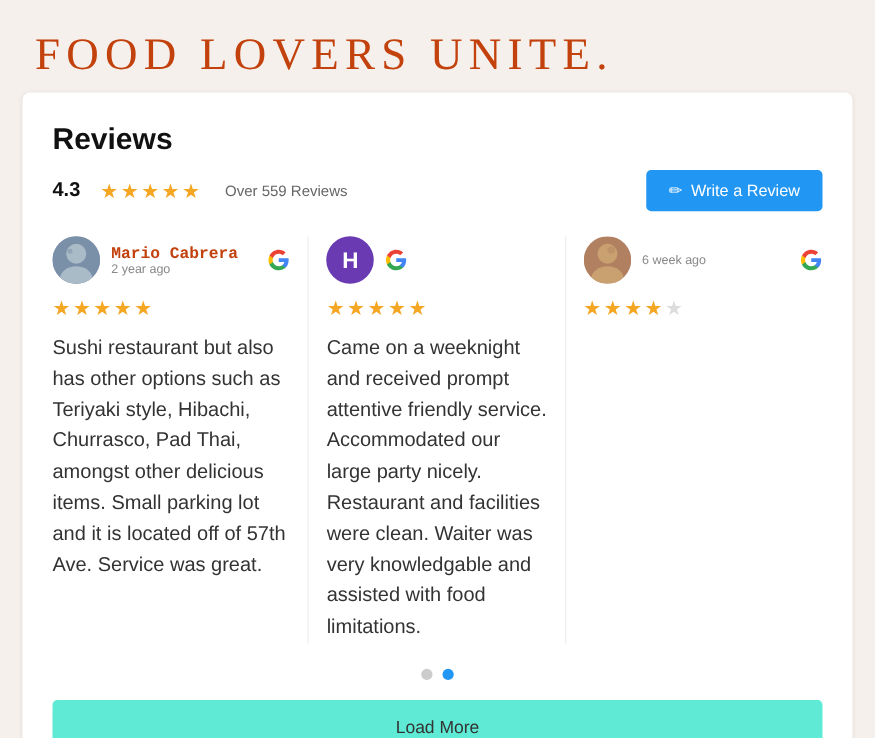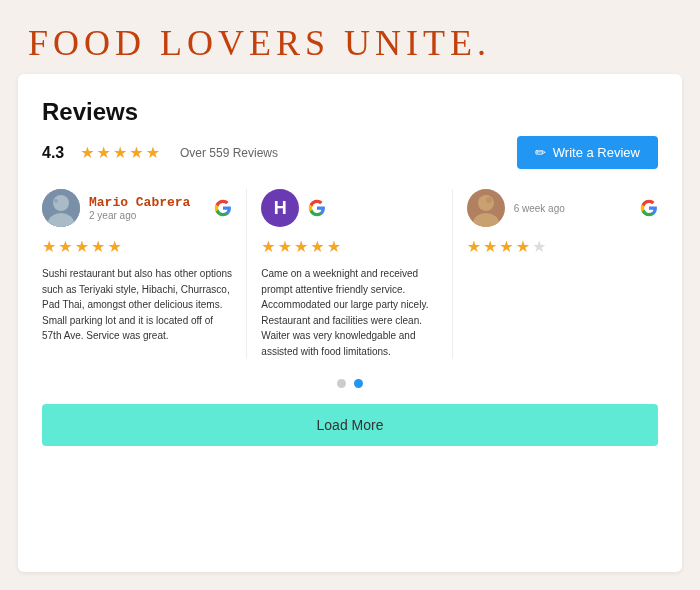--- a/index.html
+++ b/index.html
@@ -198,21 +198,21 @@
       font-size: 16px;
       color: #f5a623;
     }
 
     .review-star-empty {
       font-size: 16px;
       color: #ddd;
     }
 
     .review-text {
-      font-size: 10px;
+      font-size: 16px;
       color: #333;
       font-family: Arial, sans-serif;
       line-height: 1.55;
     }
 
     .pagination-dots {
       display: flex;
       justify-content: center;
       gap: 8px;
       margin: 20px 0 16px 0;

